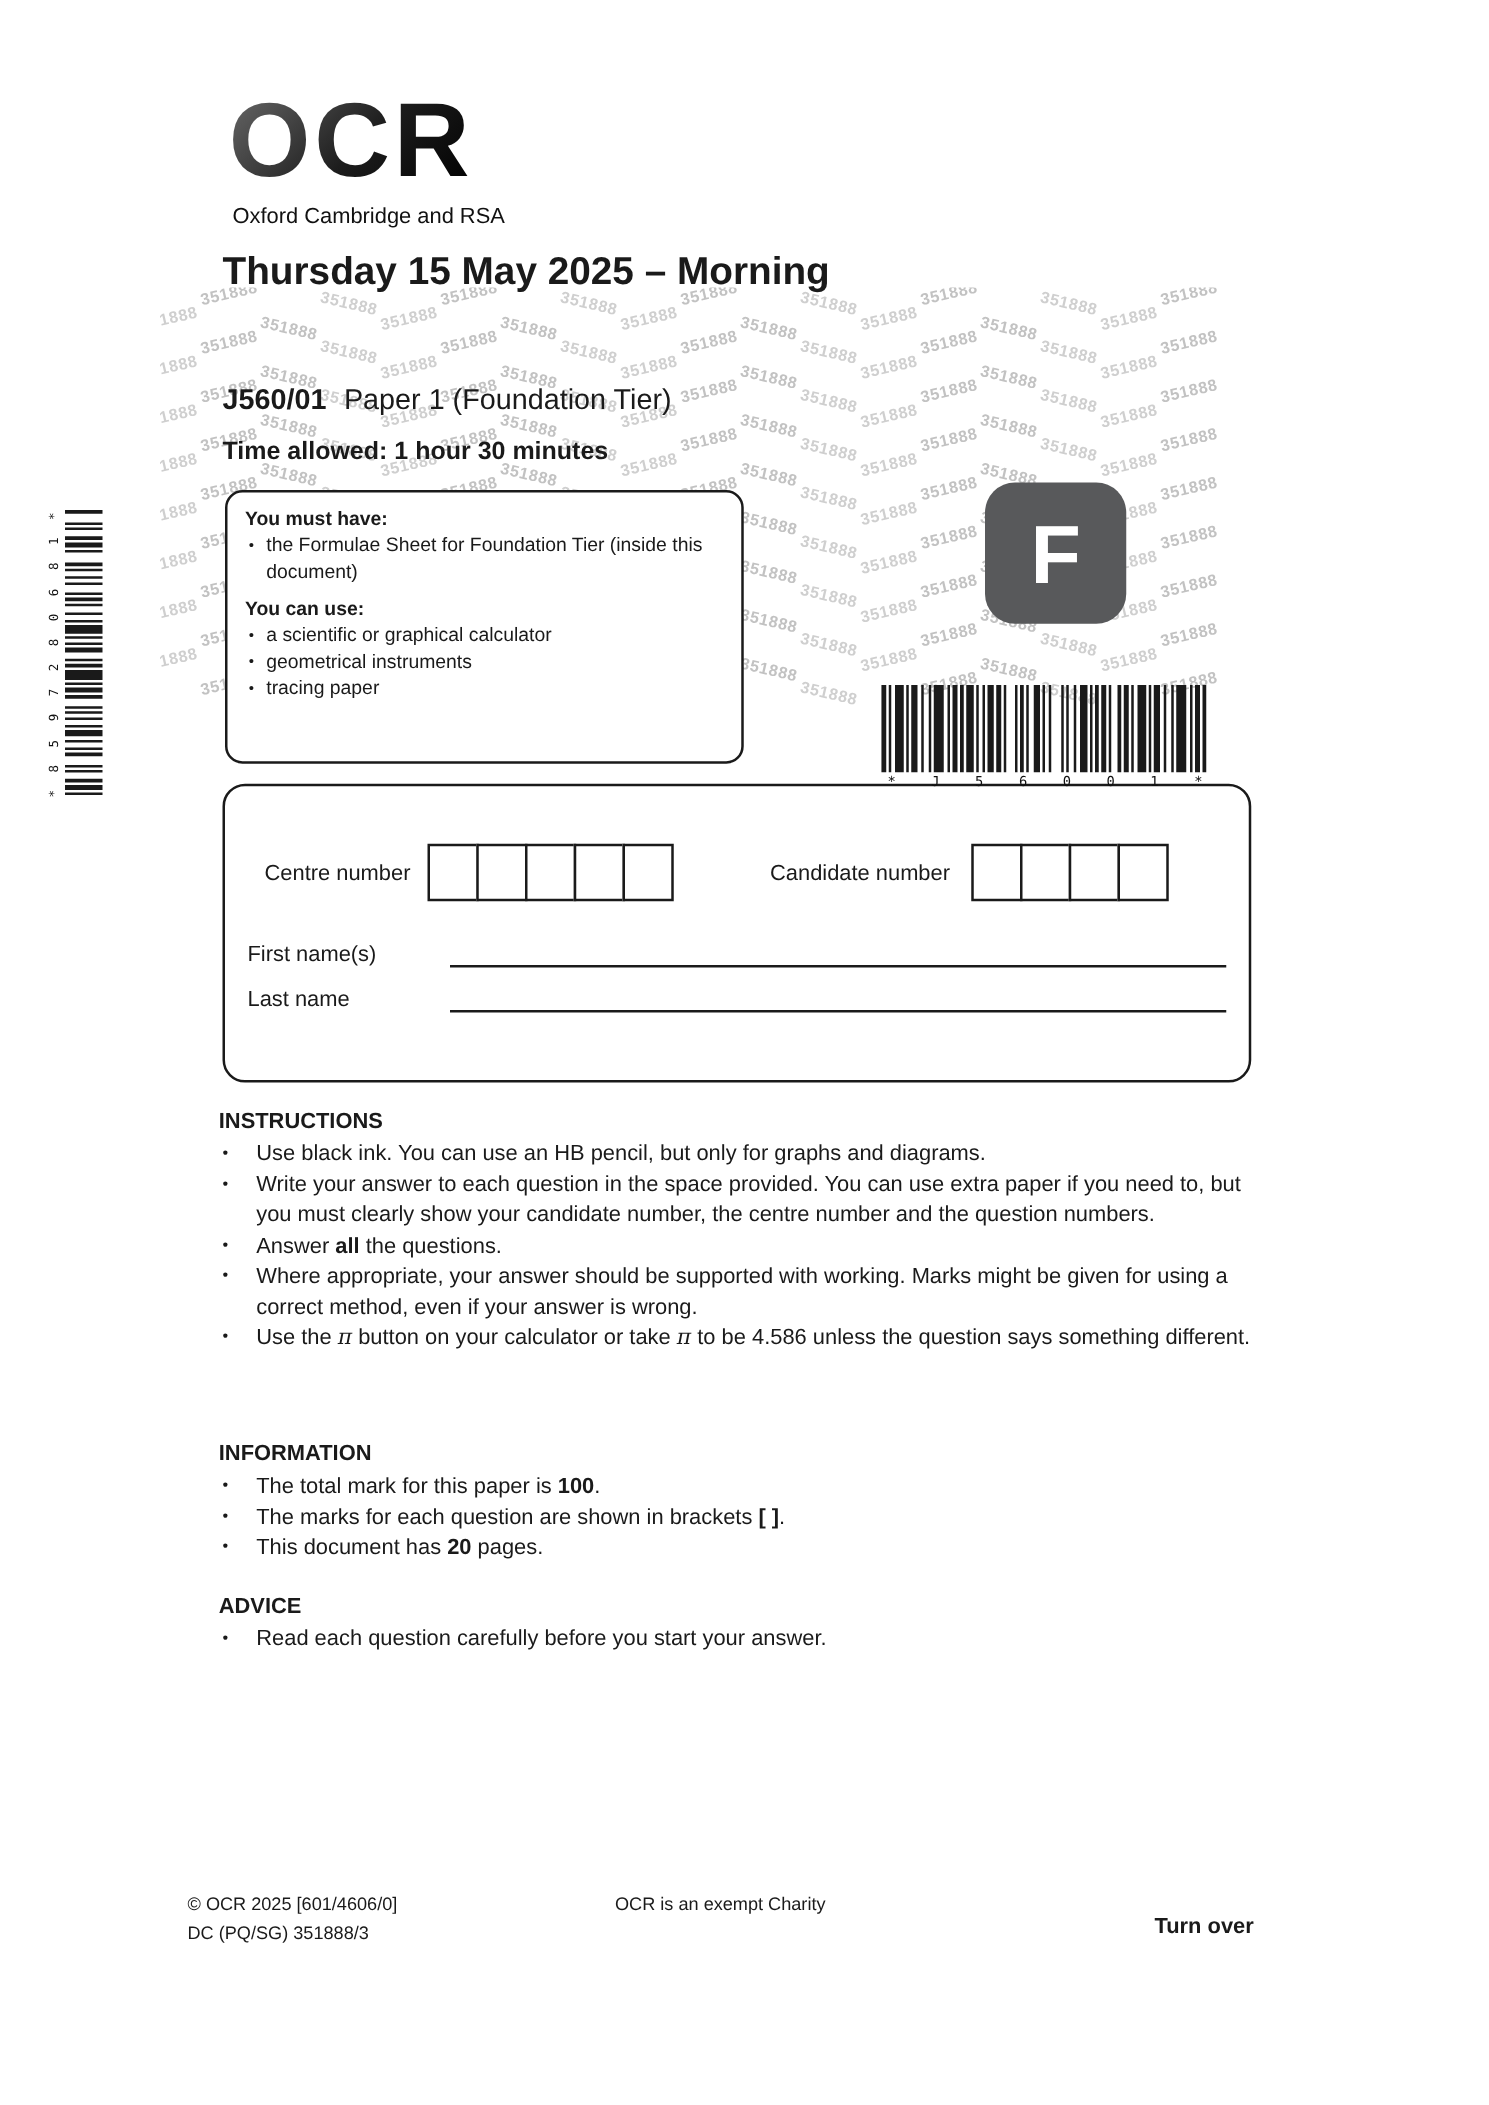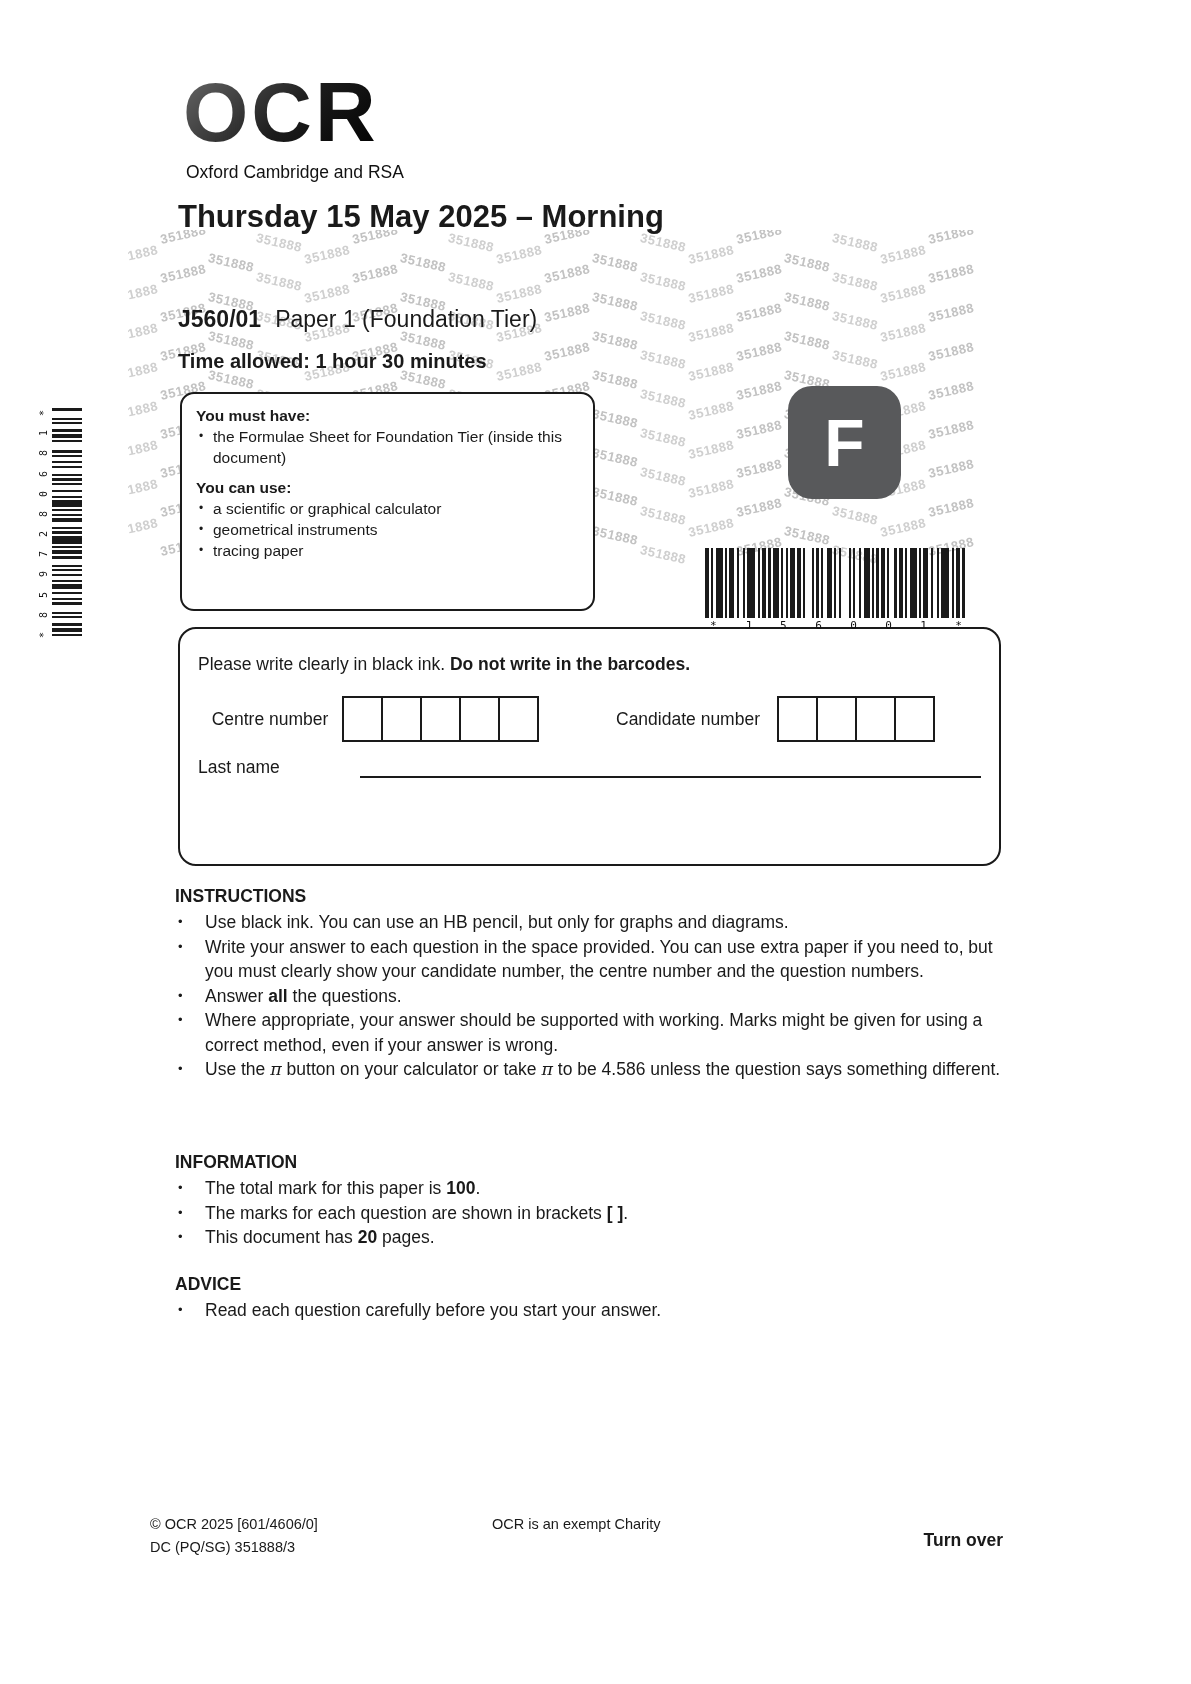--- a/index.html
+++ b/index.html
@@ -480,39 +480,40 @@
         <span>5</span>
         <span>6</span>
         <span>0</span>
         <span>0</span>
         <span>1</span>
         <span>*</span>
       </div>
   </div>
 
   <div class="cand-box">
-    <div class="notice">
-      <span>Please write clearly in black ink. </span><span class="b">Do not write in the barcodes.</span>
-    </div>
     <div class="numbers-row">
       <span class="centre-label">Centre number</span>
       <div class="cells">
           <div class="cell"></div>
           <div class="cell"></div>
           <div class="cell"></div>
           <div class="cell"></div>
           <div class="cell"></div>
         </div>
       <span class="cand-label">Candidate number</span>
       <div class="cells">
           <div class="cell"></div>
           <div class="cell"></div>
           <div class="cell"></div>
           <div class="cell"></div>
         </div>
+    </div>
+    <div class="name-row">
+      <span class="nlabel">First name(s)</span>
+      <div class="wline"></div>
     </div>
     <div class="name-row last">
       <span class="nlabel">Last name</span>
       <div class="wline"></div>
     </div>
   </div>
 
   <div class="section sec-instructions">
     <div class="sec-hd">INSTRUCTIONS</div>
     <div class="blist">

